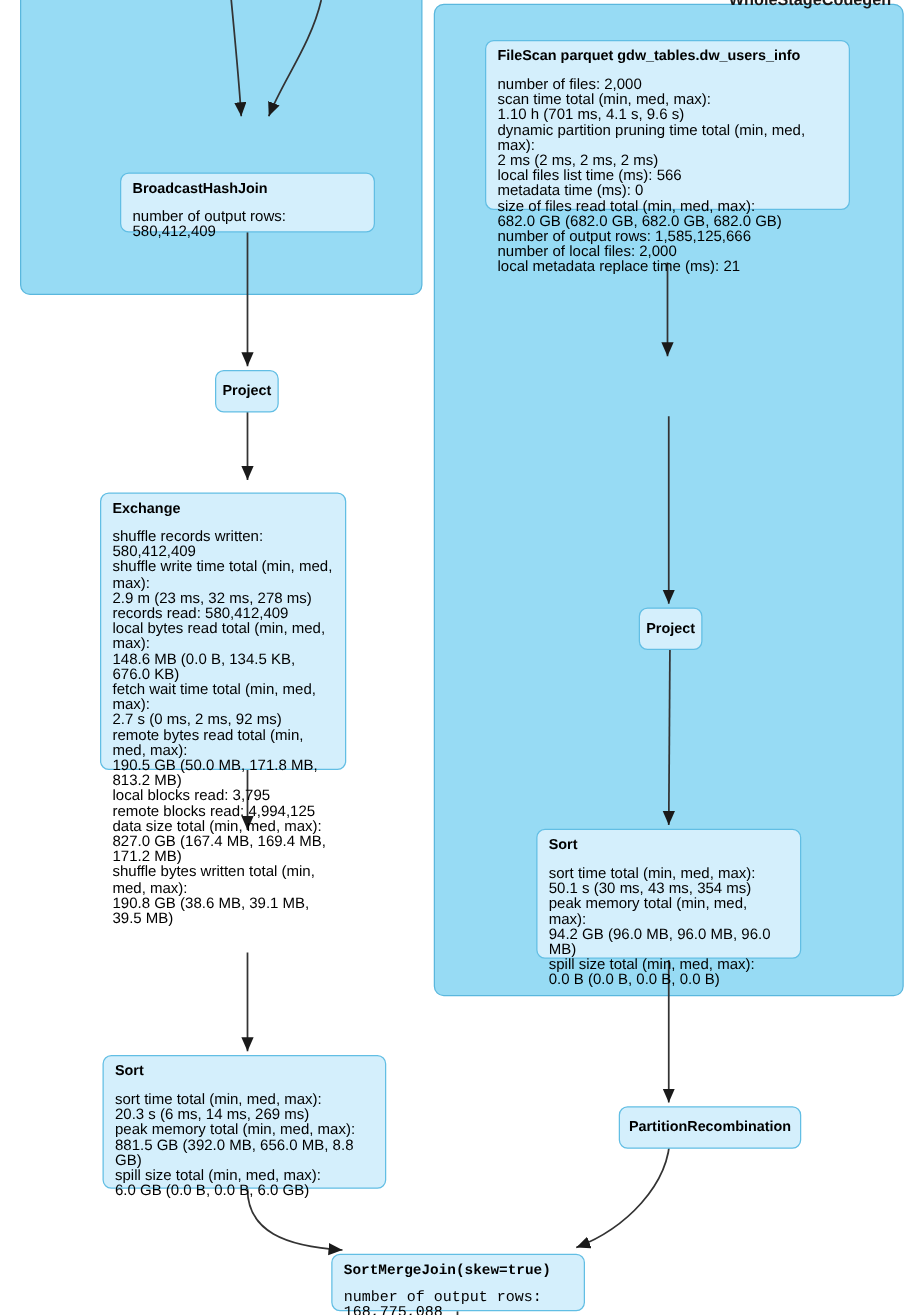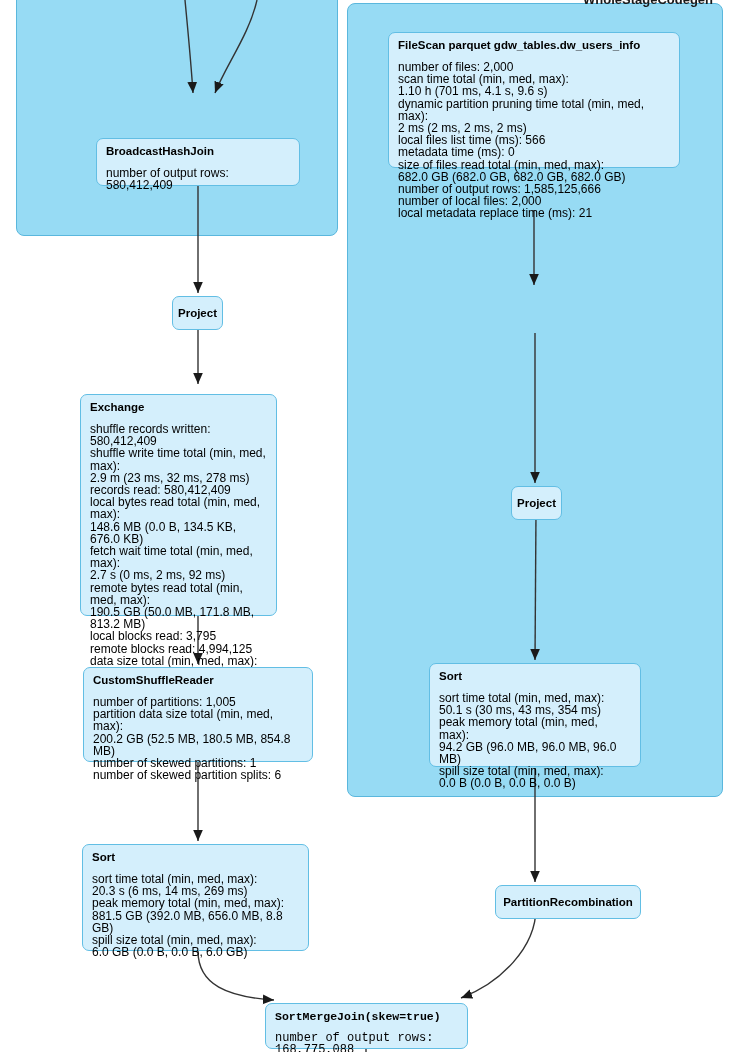--- a/index.html
+++ b/index.html
@@ -156,28 +156,20 @@
 remote bytes read total (min, med, max):
 190.5 GB (50.0 MB, 171.8 MB, 813.2 MB)
 local blocks read: 3,795
 remote blocks read: 4,994,125
 data size total (min, med, max):
 827.0 GB (167.4 MB, 169.4 MB, 171.2 MB)
 shuffle bytes written total (min, med, max):
 190.8 GB (38.6 MB, 39.1 MB, 39.5 MB)</div>
   </div>
 
-  <div class="node" style="left:83px; top:667px; width:230px; height:95px;">
-    <div class="node-title">CustomShuffleReader</div>
-    <div class="node-metrics">number of partitions: 1,005
-partition data size total (min, med, max):
-200.2 GB (52.5 MB, 180.5 MB, 854.8 MB)
-number of skewed partitions: 1
-number of skewed partition splits: 6</div>
-  </div>
 
   <div class="node" style="left:82px; top:844px; width:227px; height:107px;">
     <div class="node-title">Sort</div>
     <div class="node-metrics">sort time total (min, med, max):
 20.3 s (6 ms, 14 ms, 269 ms)
 peak memory total (min, med, max):
 881.5 GB (392.0 MB, 656.0 MB, 8.8 GB)
 spill size total (min, med, max):
 6.0 GB (0.0 B, 0.0 B, 6.0 GB)</div>
   </div>

